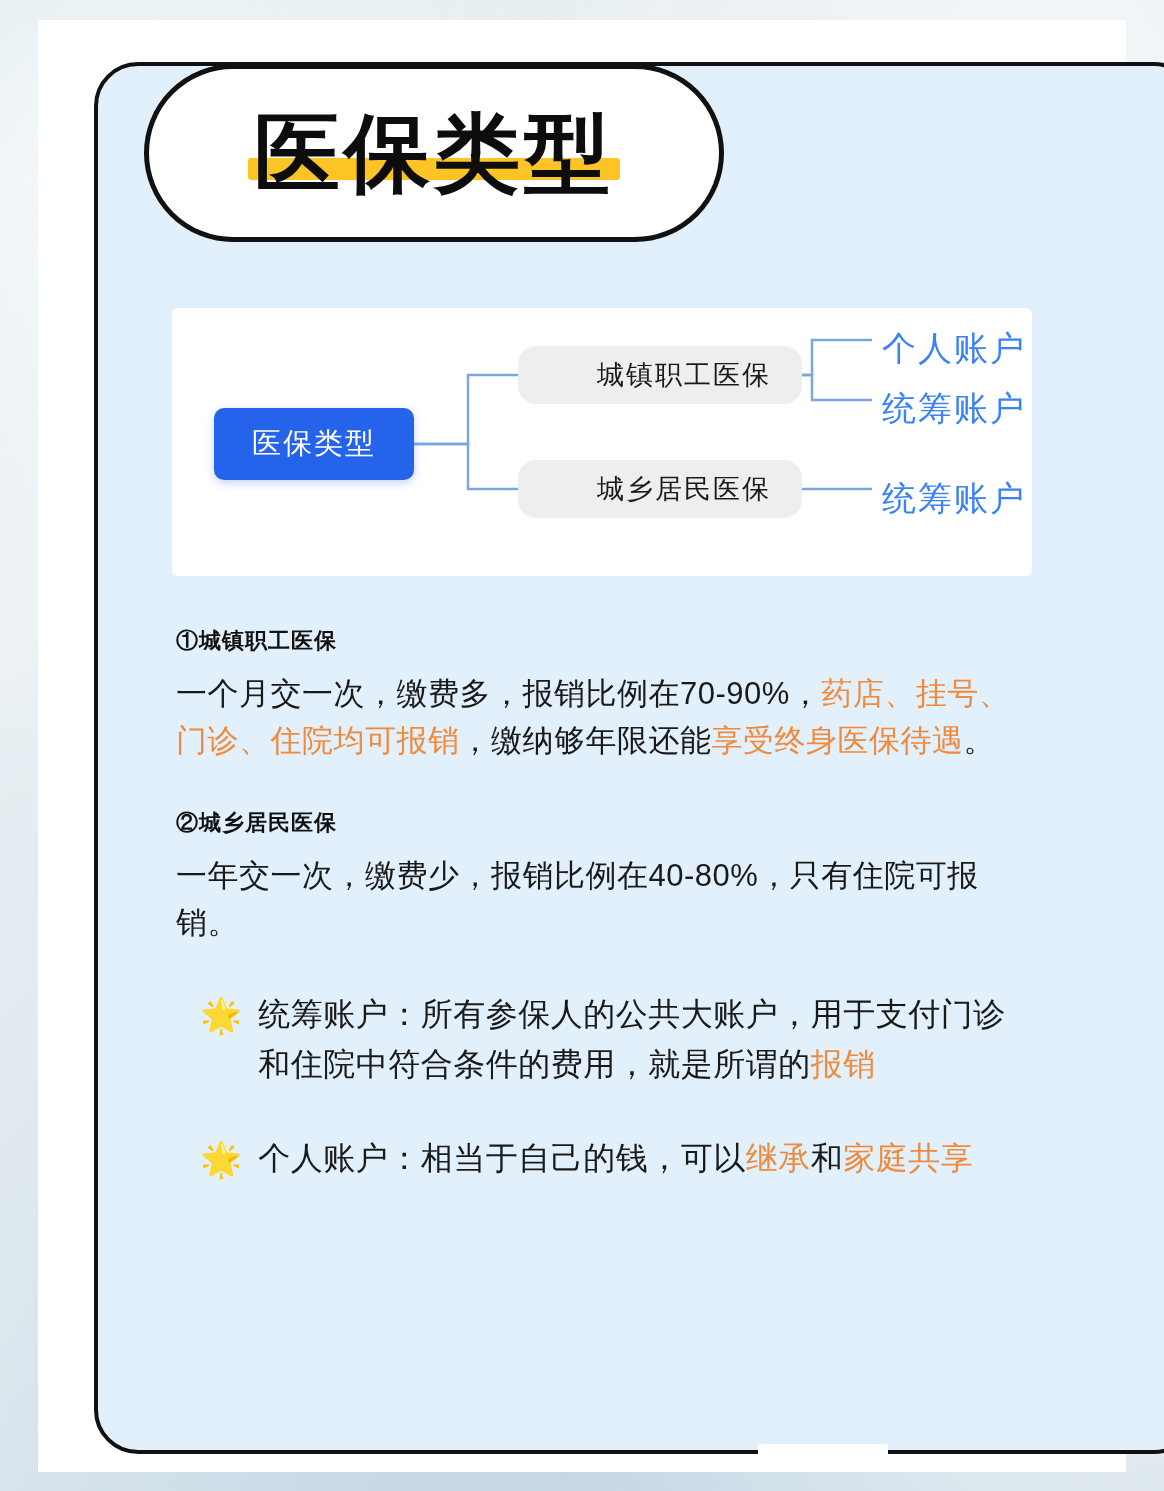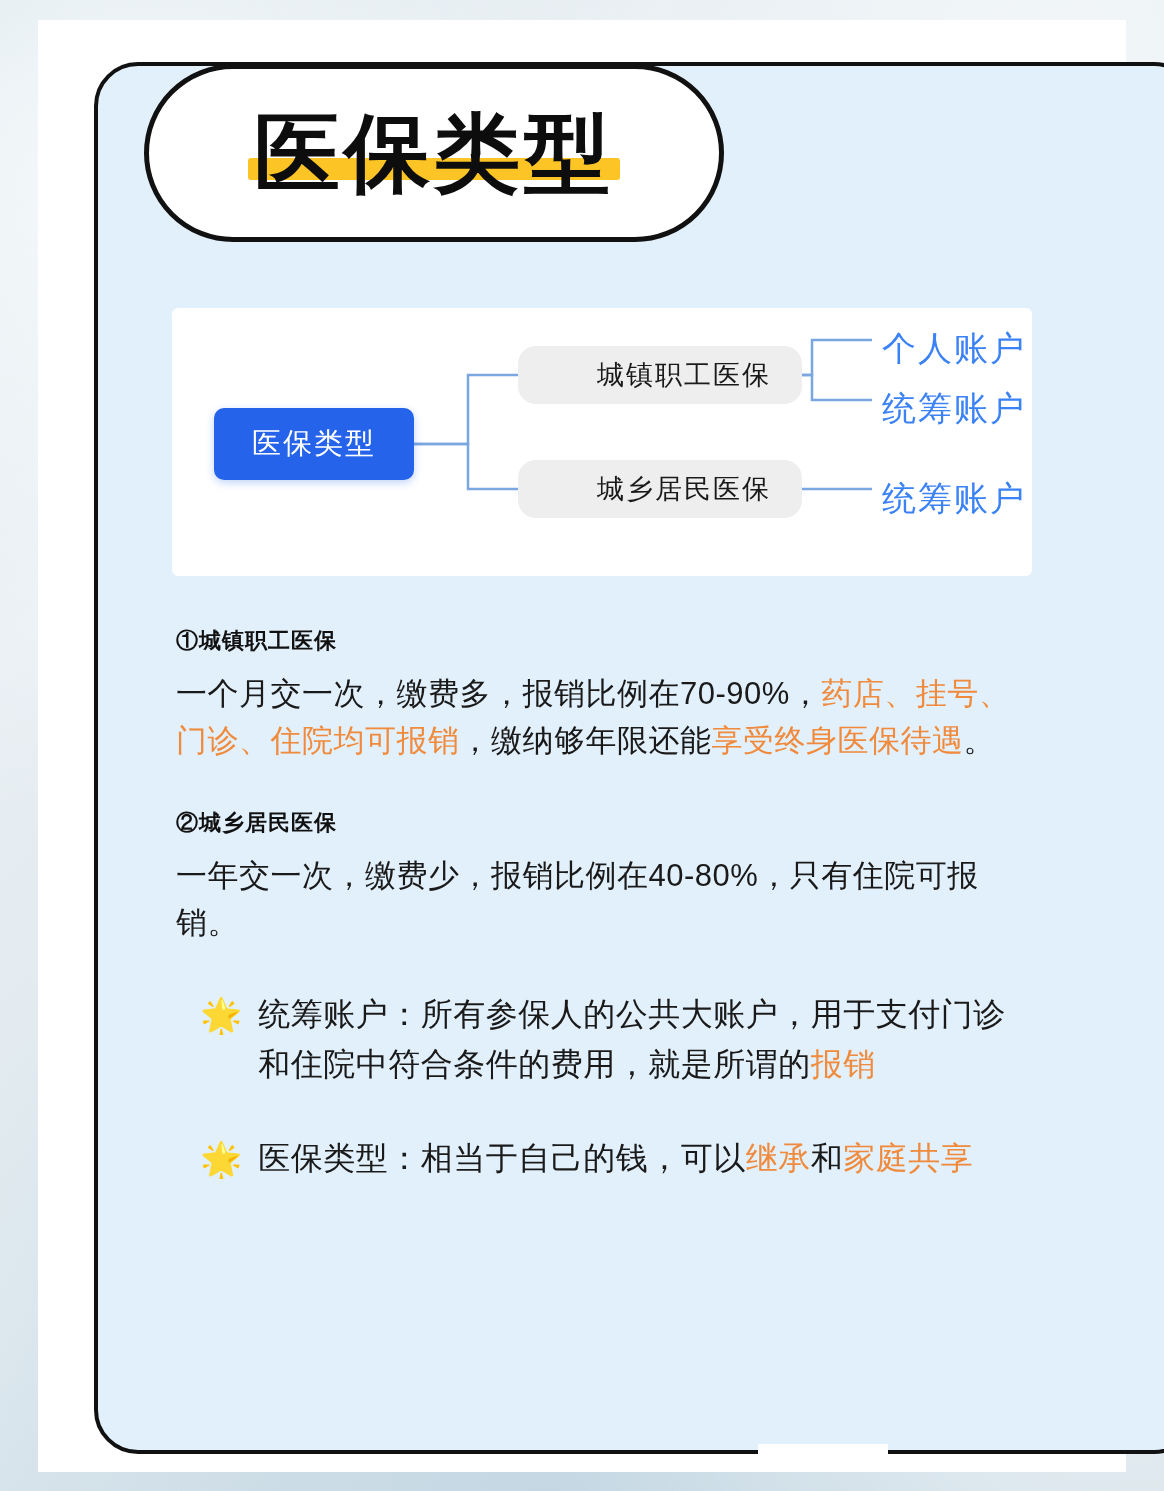--- a/index.html
+++ b/index.html
@@ -239,18 +239,18 @@
       <div class="star-row">
         <span class="star-icon">🌟</span>
         <span class="star-text">
           <span>统筹账户：所有参保人的公共大账户，用于支付门诊和住院中符合条件的费用，就是所谓的</span><span class="hl">报销</span>
         </span>
       </div>
 
       <div class="star-row">
         <span class="star-icon">🌟</span>
         <span class="star-text">
-          <span>医保类型：相当于自己的钱，可以</span><span class="hl">继承</span><span>和</span><span class="hl">家庭共享</span>
+          <span>个人账户：相当于自己的钱，可以</span><span class="hl">继承</span><span>和</span><span class="hl">家庭共享</span>
         </span>
       </div>
     </div>
   </div>
 </div>
 
 </body></html>

